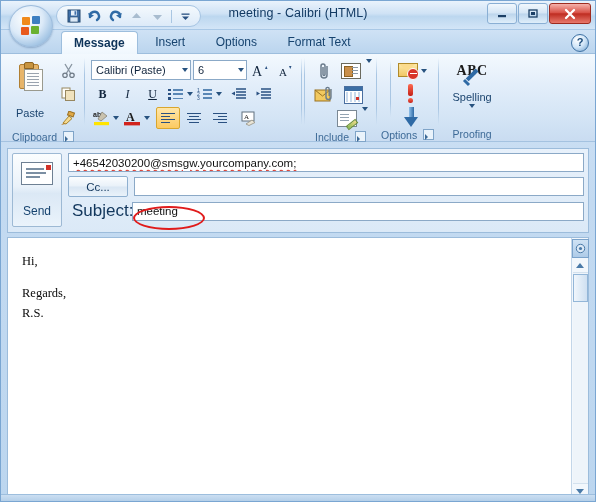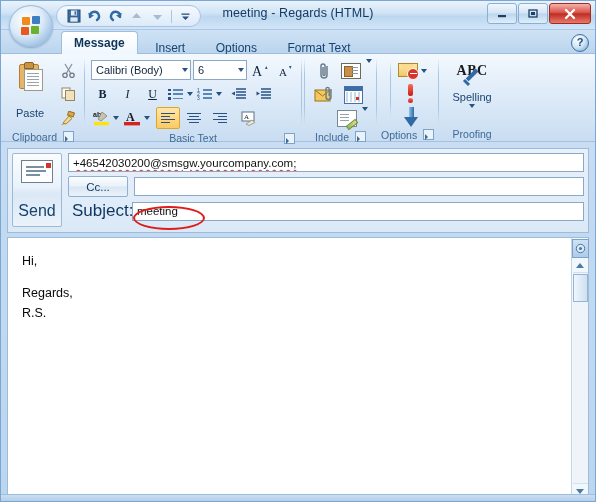--- a/index.html
+++ b/index.html
@@ -62,21 +62,21 @@
   .tabstrip{
     position:relative;height:24px;
     background:linear-gradient(180deg,#cfe2f5 0%,#bbd5ee 100%);
     padding-left:60px;box-sizing:border-box;
     border-bottom:1px solid #9dbedd;
   }
   .tab{
     display:inline-block;height:22px;line-height:22px;padding:0 12px;
     font-size:12px;color:#16436f;cursor:pointer;vertical-align:top;
     border:1px solid transparent;border-bottom:none;
-    border-radius:4px 4px 0 0;margin-top:6px;
+    border-radius:4px 4px 0 0;margin-top:0;
   }
   .tab.active{
     background:linear-gradient(180deg,#ffffff 0%,#f6fbff 60%,#eef6fd 100%);
     border-color:#9dbedd;color:#0d3359;font-weight:600;
     height:23px;line-height:23px;margin-top:1px;
   }
   .help-icon{
     position:absolute;right:6px;top:4px;width:16px;height:16px;border-radius:50%;
     background:radial-gradient(circle at 35% 30%,#ffffff 0%,#cfe4f7 50%,#6a9cc9 100%);
     border:1px solid #3f72a4;color:#1a4a7a;font-size:11px;font-weight:bold;
@@ -180,21 +180,21 @@
   }
   .send-btn{
     width:48px;height:72px;border:1px solid #9db9d4;border-radius:2px;
     background:linear-gradient(180deg,#fbfdfe 0%,#eaf2fa 45%,#dbe8f5 55%,#eaf3fb 100%);
     display:flex;flex-direction:column;align-items:center;justify-content:center;
     cursor:pointer;flex:none;
   }
   .send-ico{width:30px;height:21px;background:#fff;border:1px solid #6e8093;position:relative;}
   .send-ico i{position:absolute;height:1.5px;background:#7b8fa3;}
   .send-ico .d{position:absolute;right:1.5px;top:1.5px;width:5px;height:5px;background:#d2332a;}
-  .send-lbl{font-size:16px;color:#16436f;margin-top:19px;}
+  .send-lbl{font-size:12px;color:#16436f;margin-top:19px;}
   .fields{flex:1;display:flex;flex-direction:column;gap:4px;}
   .frow{display:flex;align-items:center;gap:6px;}
   .fbtn{
     width:58px;height:19px;border:1px solid #8fb0d0;border-radius:2px;
     background:linear-gradient(180deg,#fbfdfe 0%,#e9f1f9 48%,#d9e6f3 52%,#e9f2fa 100%);
     font-size:11.5px;color:#11365c;cursor:pointer;
     display:flex;align-items:center;justify-content:center;
   }
   .flabel{width:58px;font-size:17px;color:#11365c;text-align:left;padding-left:4px;box-sizing:border-box;}
   .finput{
@@ -214,21 +214,21 @@
     pointer-events:none;z-index:30;
   }
   
   .bodywrap{
     position:relative;margin:4px 6px 6px 6px;height:260px;
     background:#fff;border:1px solid #9cbcdb;
     display:flex;
   }
   .bodytext{
     flex:1;padding:14px 0 0 14px;font-size:12.5px;color:#0a0a0a;
-    line-height:1.55;cursor:text;overflow:hidden;
+    line-height:1.55;cursor:text;overflow:hidden;font-family:Liberation Serif, serif;
   }
   .bodytext p{margin:0 0 13px 0;}
   .bodytext p.tight{margin-bottom:0;}
   .vscroll{
     width:16px;background:#f2f7fc;border-left:1px solid #c3d6e9;
     display:flex;flex-direction:column;align-items:center;position:relative;
   }
   .sb-top-btn{
     width:15px;height:17px;margin-top:1px;
     background:linear-gradient(180deg,#cfe2f4 0%,#aecbe8 100%);
@@ -291,21 +291,21 @@
       </div>
       <div class="qat-sep"></div>
       <div class="qat-btn">
         <svg width="11" height="11" viewBox="0 0 11 11">
           <rect x="1.5" y="2.5" width="8" height="1.3" fill="#2a5182"></rect>
           <path d="M2 5.6 L9 5.6 L5.5 9 Z" fill="#2a5182"></path>
         </svg>
       </div>
     </div>
 
-    <div class="title-text">meeting - Regards (HTML)</div>
+    <div class="title-text">meeting - Calibri (HTML)</div>
 
     <div class="wbtns">
       <div class="wbtn">
         <svg width="12" height="10" viewBox="0 0 12 10">
             <rect x="2" y="6" width="8" height="2.2" fill="#1b3f66"></rect>
           </svg>
       </div>
       <div class="wbtn">
         <svg width="12" height="11" viewBox="0 0 12 11">
           <rect x="2" y="2" width="8" height="7" fill="none" stroke="#1b3f66" stroke-width="1.3"></rect>
@@ -375,21 +375,21 @@
         <span class="launcher"></span>
       </div>
     </div>
 
     <div class="grp-sep"></div>
 
     <div class="grp">
       <div class="grp-body" style="flex-direction:column;align-items:flex-start;padding-left:2px;">
         <div class="bt-row">
           <div class="combo" style="width:92px">
-            <span>Calibri (Body)</span>
+            <span>Calibri (Paste)</span>
             <span class="caret"></span>
           </div>
           <div class="combo" style="width:46px">
             <span>6</span>
             <span class="caret"></span>
           </div>
           <div class="btn fmt-btn">
             <svg width="17" height="15" viewBox="0 0 17 15">
               <text x="0" y="13" font-family="Liberation Serif, serif" font-size="14" fill="#10243c">A</text>
               <path d="M13 6 L15.5 6 L14.25 3 Z" fill="#2a5182"></path>
@@ -501,24 +501,20 @@
           </div>
           <div class="btn fmt-btn" style="margin-left:4px;width:21px">
             <svg width="18" height="15" viewBox="0 0 18 15">
               <rect x="1" y="1" width="12" height="9" fill="#fff" stroke="#60707f"></rect>
               <text x="3" y="8" font-family="Liberation Serif, serif" font-size="7" fill="#1b1b1b">A</text>
               <path d="M5 13 L11 9 L14 11.5 L8 14.5 Z" fill="#e9e4d6" stroke="#8d8675" stroke-width=".7"></path>
             </svg>
           </div>
         </div>
       </div>
-      <div class="grp-label">
-        <span>Basic Text</span>
-        <span class="launcher" style="position:absolute;right:2px;top:2px;"></span>
-      </div>
     </div>
 
     <div class="grp-sep"></div>
 
 
     <div class="grp-sep"></div>
 
     <div class="grp">
       <div class="grp-body" style="flex-direction:column;align-items:flex-start;padding-left:3px;">
         <div style="display:flex;gap:2px;">

